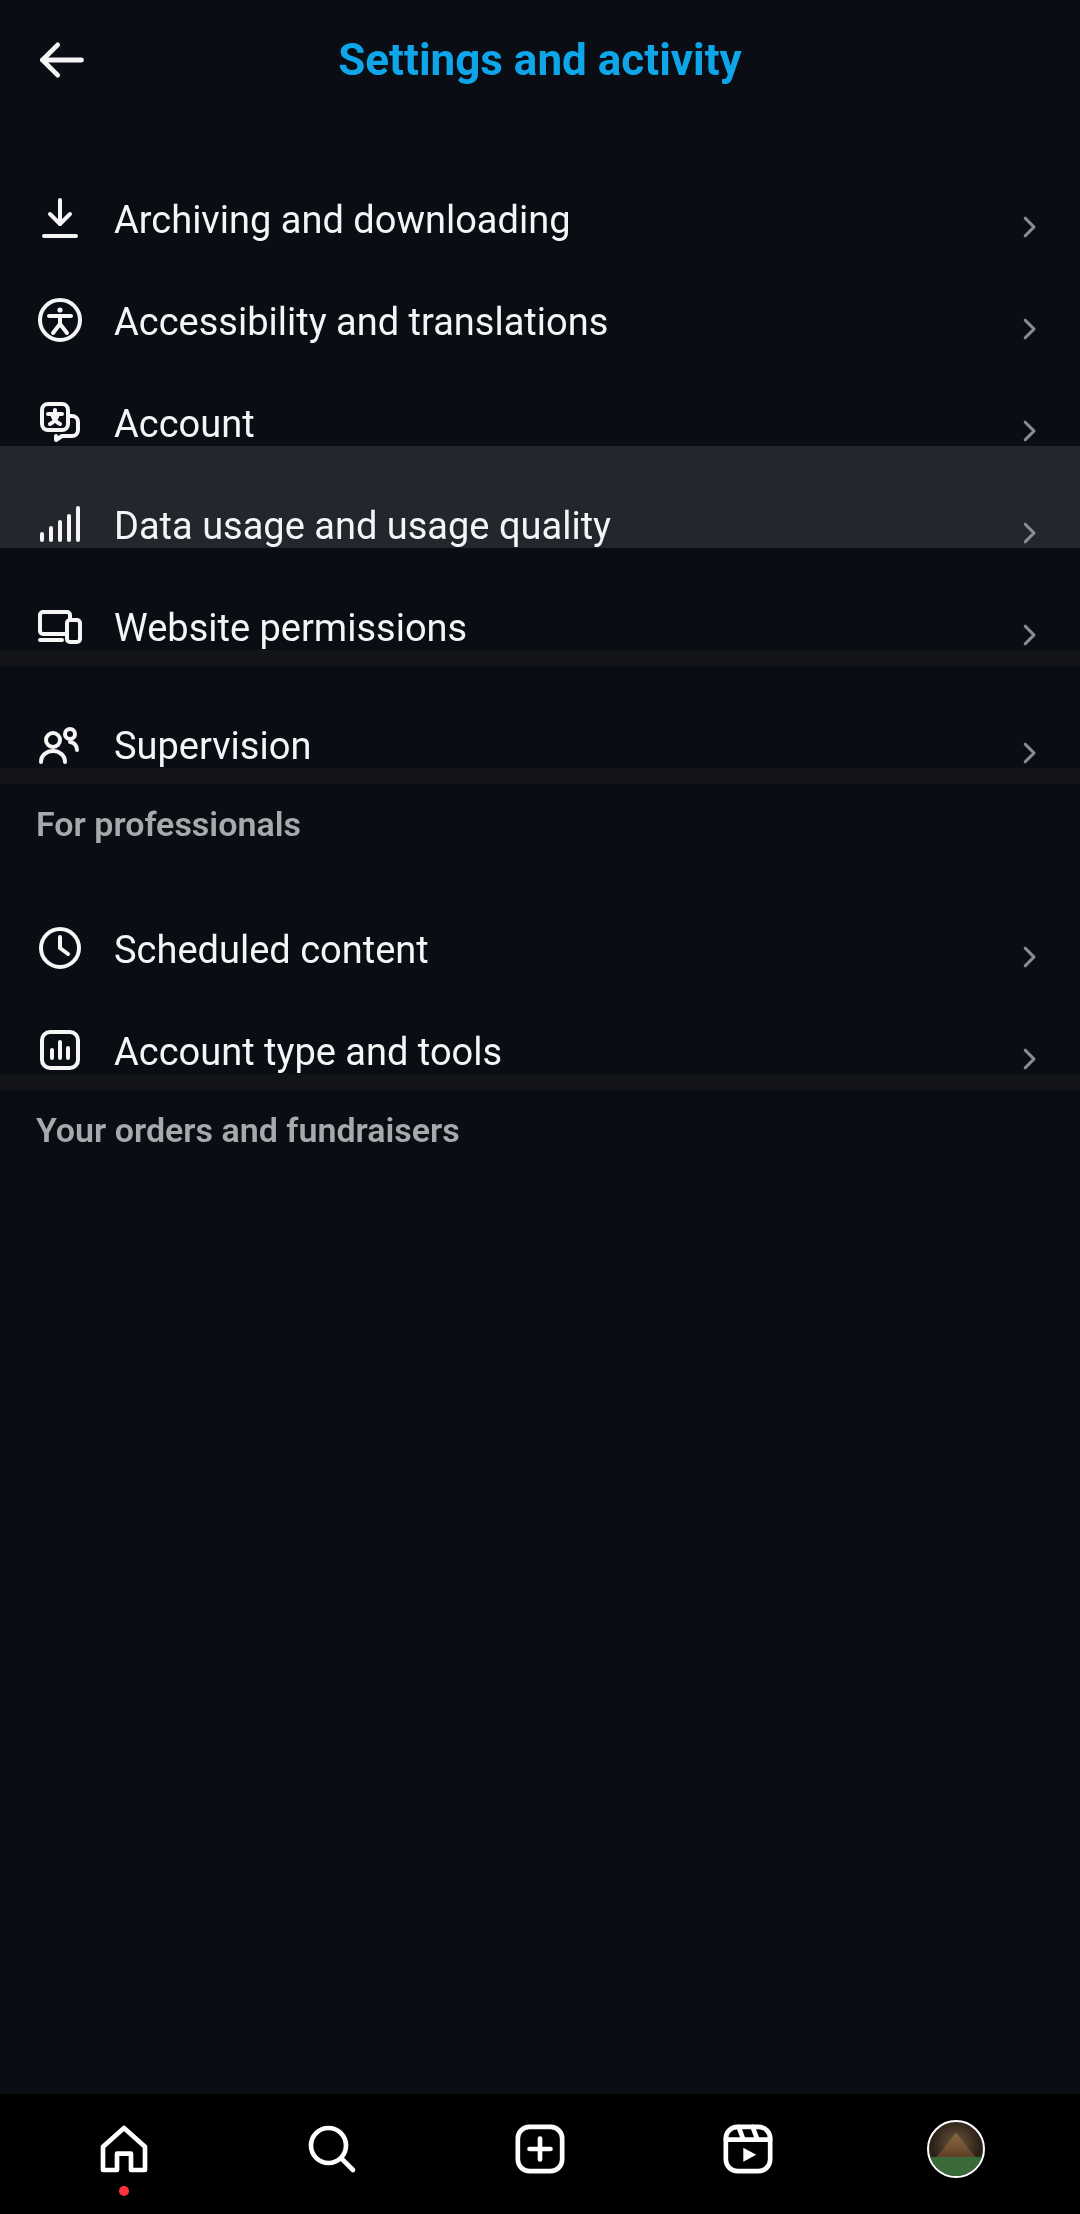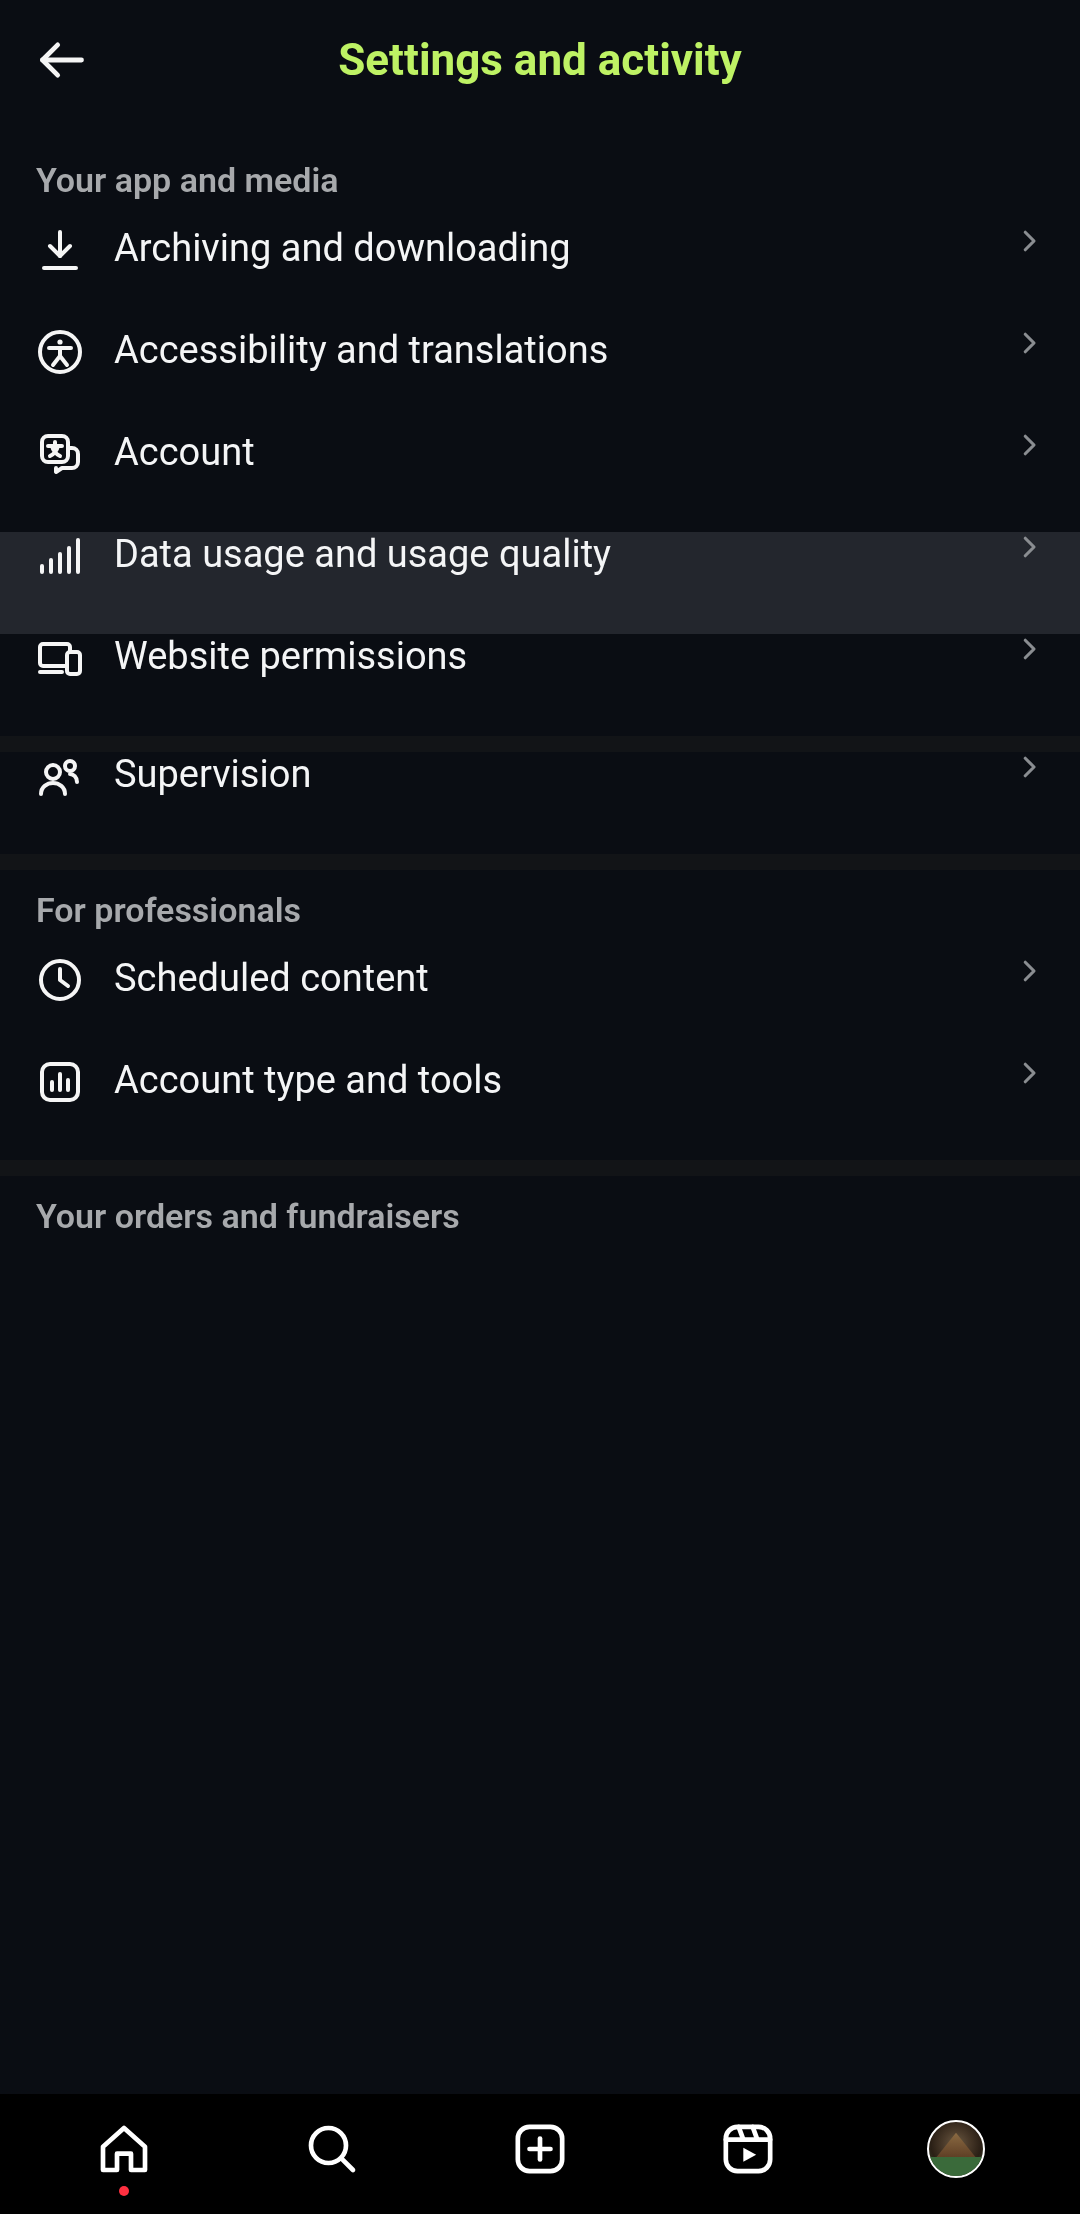--- a/index.html
+++ b/index.html
@@ -24,35 +24,35 @@
     display: flex;
     align-items: center;
     justify-content: center;
     cursor: pointer;
   }
   .title {
     flex: 1;
     text-align: center;
     font-size: 44px;
     font-weight: 700;
-    color: #bef264;
+    color: #0ea5e9;
     margin-left: -60px;
   }
   .content {
     padding-top: 20px;
   }
   .section-header {
     font-size: 34px;
     font-weight: 600;
     color: #a7a9ac;
     padding: 20px 36px 26px 36px;
   }
   .row {
     display: flex;
-    align-items: flex-start;
+    align-items: flex-end;
     padding: 0 36px;
     height: 102px;
     cursor: pointer;
   }
   .row.highlight {
     background: #23262d;
   }
   .row-icon {
     width: 48px;
     height: 48px;
@@ -140,21 +140,20 @@
   <div class="back-btn">
     <svg width="52" height="52" viewBox="0 0 24 24" fill="none" stroke="#f5f5f5" stroke-width="2.2" stroke-linecap="round" stroke-linejoin="round">
       <line x1="21" y1="12" x2="3" y2="12"></line>
       <polyline points="10 19 3 12 10 5"></polyline>
     </svg>
   </div>
   <div class="title">Settings and activity</div>
 </div>
 
 <div class="content" id="content">
-    <div class="section-header">Your app and media</div>
     <div class="row">
       <div class="row-icon">
         <svg width="48" height="48" viewBox="0 0 24 24" fill="none" stroke="#f5f5f5" stroke-width="2" stroke-linecap="round" stroke-linejoin="round">
           <line x1="12" y1="3" x2="12" y2="15"></line>
           <polyline points="7 10 12 15 17 10"></polyline>
           <line x1="4" y1="21" x2="20" y2="21"></line>
         </svg>
       </div>
       <div class="row-label">Archiving and downloading</div>
       <svg class="chevron" width="30" height="30" viewBox="0 0 24 24" fill="none" stroke="#8a8d91" stroke-width="2.5" stroke-linecap="round" stroke-linejoin="round">

